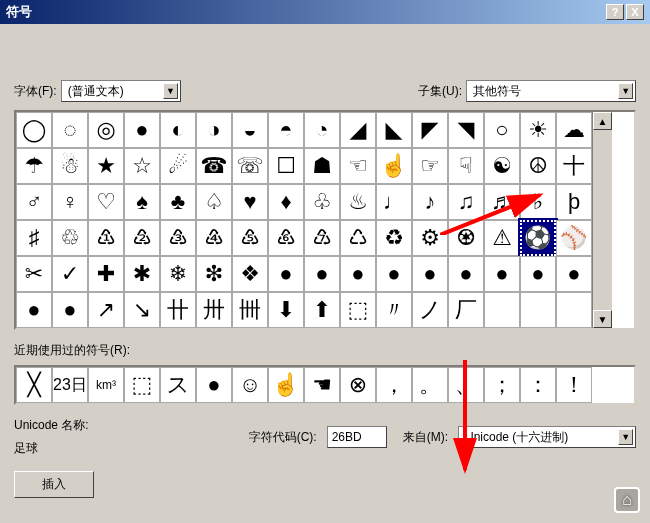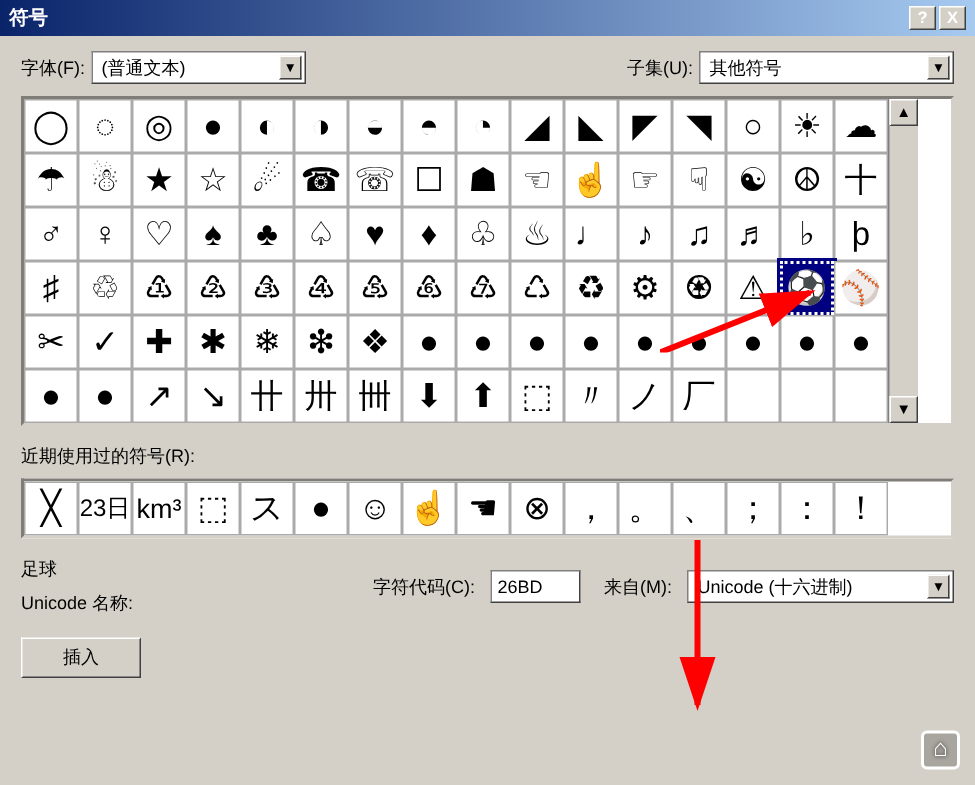--- a/index.html
+++ b/index.html
@@ -1,21 +1,21 @@
 <!DOCTYPE html>
 <html><head>
 <meta charset="utf-8">
 <style>
 * { box-sizing: border-box; margin: 0; padding: 0; }
 body { font-family: "Microsoft YaHei", SimSun, Arial, sans-serif; font-size: 12px; background: #d4d0c8; width: 650px; height: 523px; overflow: hidden; position: relative; }
 .titlebar { background: linear-gradient(to right, #0a246a, #a6caf0); color: #fff; padding: 4px 6px; display: flex; justify-content: space-between; align-items: center; height: 24px; gap: 16px; }
 .titlebar-title { font-weight: bold; font-size: 13px; }
 .titlebar-btns { display: flex; gap: 2px; }
 .title-btn { width: 18px; height: 16px; background: #d4d0c8; border: 1px solid #fff; border-right-color: #404040; border-bottom-color: #404040; font-size: 11px; font-weight: bold; display: flex; align-items: center; justify-content: center; cursor: pointer; }
-.dialog-body { padding: 10px 14px; }
+.dialog-body { padding: 10px 14px; margin-top: 46px; }
 .row { display: flex; align-items: center; margin-bottom: 8px; }
 .lbl { margin-right: 4px; white-space: nowrap; }
 .combo { display: inline-flex; align-items: center; background: #fff; border: 1px solid #404040; border-top-color: #808080; border-left-color: #808080; height: 22px; padding: 0 2px 0 6px; }
 .combo input { border: none; outline: none; font-size: 12px; background: transparent; width: 100%; }
 .combo-btn { width: 16px; height: 16px; background: #d4d0c8; border: 1px solid #fff; border-right-color: #404040; border-bottom-color: #404040; display: flex; align-items: center; justify-content: center; font-size: 9px; cursor: pointer; }
 .grid-wrap { display: flex; border: 2px inset #d4d0c8; background: #fff; padding: 0; margin-bottom: 12px; }
 .grid { display: grid; grid-template-columns: repeat(16, 36px); grid-auto-rows: 36px; }
 .cell { border: 1px solid #aaa; display: flex; align-items: center; justify-content: center; font-size: 22px; background: #fff; cursor: pointer; overflow: hidden; }
 .cell.selected { background: #000080; color: #fff; border: 2px dotted #fff; outline: 2px solid #000080; }
 .vtrack { width: 20px; background: #d4d0c8; display: flex; flex-direction: column; justify-content: space-between; border-left: 1px solid #808080; }
@@ -41,21 +41,21 @@
   <div class="titlebar-btns">
     <div class="title-btn">?</div>
     <div class="title-btn">X</div>
   </div>
 </div>
 
 <div class="dialog-body">
 
   <div class="row">
     <span class="lbl">字体(F):</span>
-    <div class="combo" style="width:143px">
+    <div class="combo" style="width:120px">
       <input value="(普通文本)" style="">
       <div class="combo-btn">▼</div>
     </div>
     <div style="flex:1"></div>
     <span class="lbl">子集(U):</span>
     <div class="combo" style="width:170px">
       <input value="其他符号" style="">
       <div class="combo-btn">▼</div>
     </div>
   </div>
@@ -164,41 +164,41 @@
       <div class="vbtn">▼</div>
     </div>
   </div>
 
   <div class="section-lbl">近期使用过的符号(R):</div>
 
   <div class="recent-wrap">
     <div class="recent-grid" id="recentgrid">
         <div class="cell" style="font-size: 22px;">╳</div>
         <div class="cell" style="font-size: 16px;">23日</div>
-        <div class="cell" style="font-size: 18px; text-align: right;">km³</div>
+        <div class="cell" style="font-size: 12px; text-align: right;">km³</div>
         <div class="cell" style="font-size: 22px;">⬚</div>
         <div class="cell" style="font-size: 22px;">ス</div>
         <div class="cell" style="font-size: 22px;">●</div>
         <div class="cell" style="font-size: 22px;">☺</div>
         <div class="cell" style="font-size: 22px;">☝</div>
         <div class="cell" style="font-size: 22px;">☚</div>
         <div class="cell" style="font-size: 22px;">⊗</div>
         <div class="cell" style="font-size: 22px;">，</div>
         <div class="cell" style="font-size: 22px;">。</div>
         <div class="cell" style="font-size: 22px;">、</div>
         <div class="cell" style="font-size: 22px;">；</div>
         <div class="cell" style="font-size: 22px;">：</div>
         <div class="cell" style="font-size: 22px;">！</div>
       </div>
   </div>
 
   <div class="bottom-row">
     <div class="uname-box" style="width:140px">
+      <span>Unicode 名称:</span>
       <span>足球</span>
-      <span>Unicode 名称:</span>
     </div>
     <div style="flex:1"></div>
     <span class="lbl">字符代码(C):</span>
     <input class="txt-input" style="width: 60px;" value="26BD">
     <span class="lbl" style="margin-left:10px">来自(M):</span>
     <div class="combo" style="width:178px">
       <input value="Unicode (十六进制)" style="">
       <div class="combo-btn">▼</div>
     </div>
   </div>

